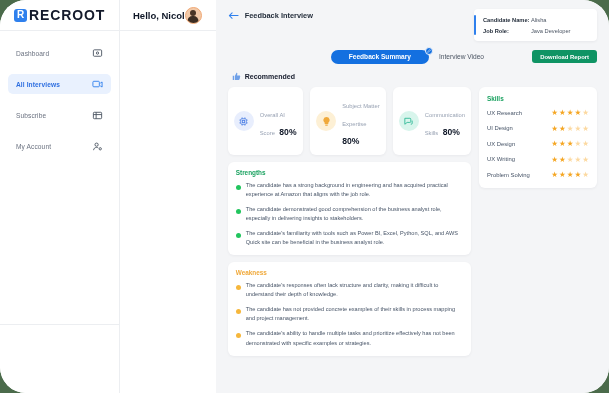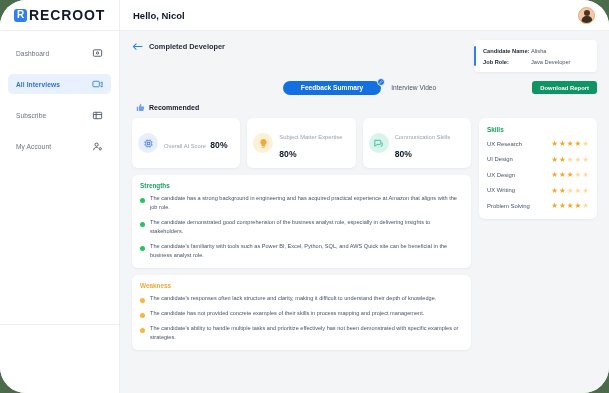--- a/index.html
+++ b/index.html
@@ -57,21 +57,21 @@
   .nav-item.active { background: #e9f1fe; }
   .nav-label { font-size: 6.6px; color: #6b7280; letter-spacing: .1px; }
   .nav-item.active .nav-label { color: #2f6fe0; font-weight: 700; }
   .nav-ic { width: 11px; height: 11px; color: #4b5563; flex: 0 0 11px; }
   .nav-item.active .nav-ic { color: #2f80ed; }
   .nav-ic svg { display:block; width: 11px; height: 11px; }
   .sidebar-sep { height: 1px; background: #eceef1; margin: 0; }
   .sidebar-bottom { flex: 0 0 68px; }
 
   
-  .main { flex: 1; display: flex; flex-direction: column; min-width: 0; }
+  .main { flex: 1; display: flex; flex-direction: row; min-width: 0; }
   .topbar {
     height: 31px; background: #fff;
     display: flex; align-items: center; justify-content: space-between;
     padding: 0 14px 0 13px;
     border-bottom: 1px solid #eceef1;
   }
   .greeting { font-size: 9.5px; font-weight: 700; color: #101828; }
   .avatar {
     width: 17px; height: 17px; border-radius: 50%;
     background: #f2c9a8;
@@ -274,21 +274,21 @@
 
     <div class="content">
 
       <div class="crumb-row">
         <div class="crumb">
           <span class="back-arrow">
             <svg viewBox="0 0 24 20" fill="none" stroke="currentColor" stroke-width="2.2" stroke-linecap="round" stroke-linejoin="round">
                 <path d="M22 10H3M9 4L3 10l6 6"></path>
               </svg>
           </span>
-          <span class="crumb-label">Completed Developer</span>
+          <span class="crumb-label">Feedback Interview</span>
         </div>
 
         <div class="cand-card">
           <div class="cand-row">
             <span class="cand-key">Candidate Name:</span>
             <span class="cand-val">Alisha</span>
           </div>
           <div class="cand-row">
             <span class="cand-key">Job Role:</span>
             <span class="cand-val">Java Developer</span>

